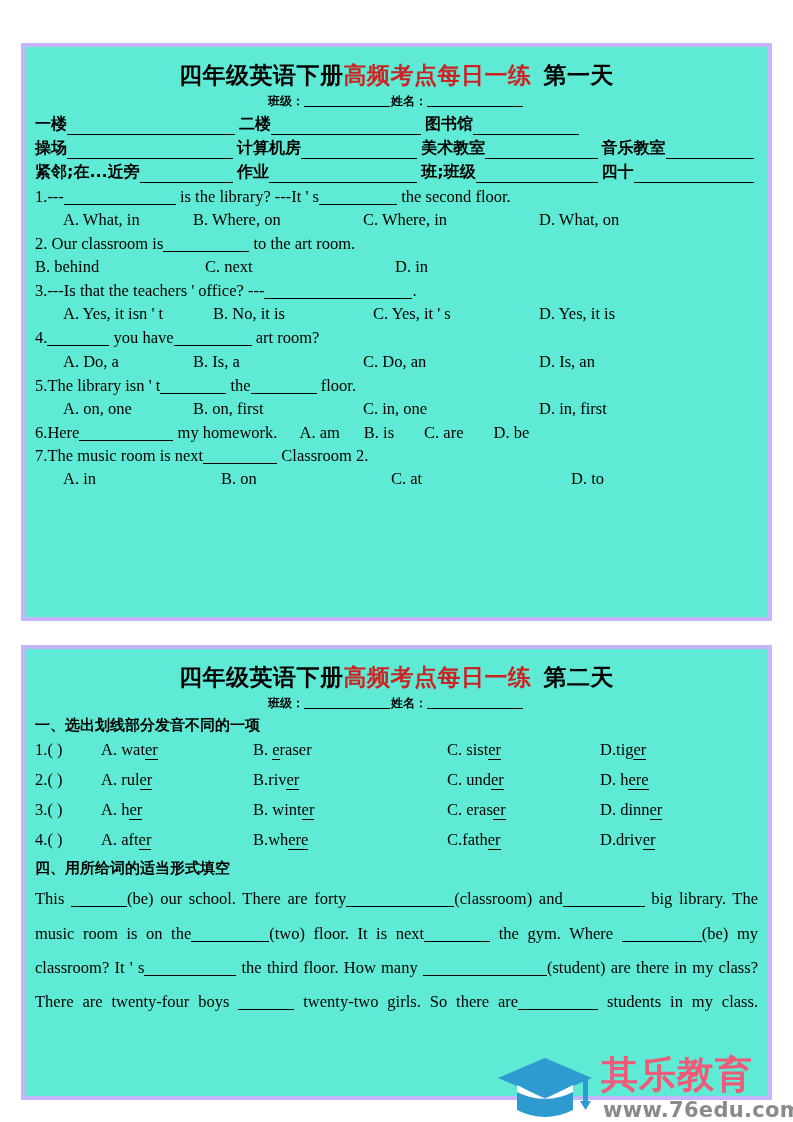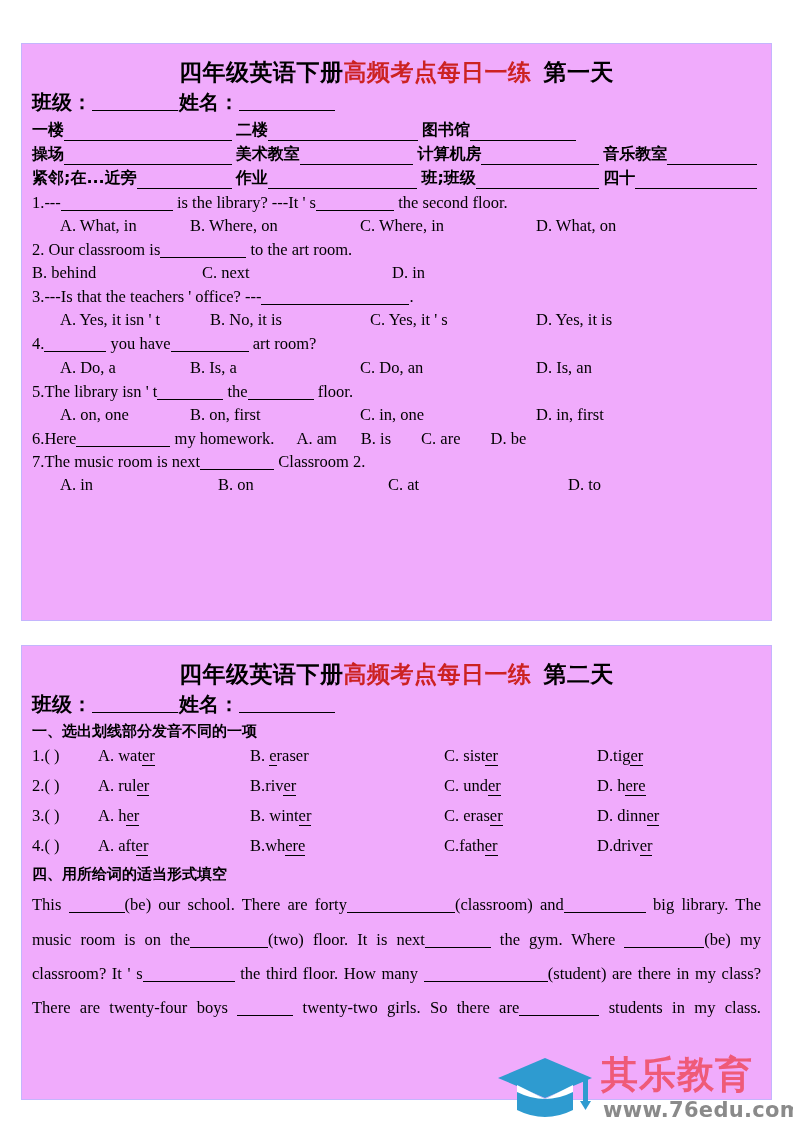--- a/index.html
+++ b/index.html
@@ -19,44 +19,44 @@
     width: 793px;
     height: 1122px;
     box-sizing: border-box;
     padding: 0;
   }
   .sheet {
     position: absolute;
     left: 21px;
     width: 751px;
     box-sizing: border-box;
-    border: 1px solid #c4b5fd;
-    background: #f0abfc;
+    border: 4px solid #c4b5fd;
+    background: #5eead4;
     padding: 6px 10px 8px 10px;
   }
   #sheet-one { top: 43px; height: 578px; }
   #sheet-two { top: 645px; height: 455px; }
 
   
   .sheet-title {
     text-align: center;
     font-family: "DejaVu Serif", "Liberation Serif", serif;
     font-size: 23px;
     font-weight: 700;
     letter-spacing: 0.5px;
     line-height: 1.25;
     white-space: nowrap;
     margin: 8px 0 2px 0;
   }
   .title-red { color: #cc2222; }
   .title-day { margin-left: 12px; }
 
   .idline {
-    text-align: left;
-    font-size: 20px;
+    text-align: center;
+    font-size: 12px;
     font-weight: 700;
     font-family: "DejaVu Serif", "Liberation Serif", serif;
     margin: 2px 0 4px 0;
     padding-right: 2px;
     white-space: nowrap;
   }
   .idline .blank { display: inline-block; border-bottom: 1px solid #000; height: 14px; vertical-align: -2px; }
   .idline .b1 { width: 86px; margin-right: 1px; }
   .idline .b2 { width: 96px; margin-right: 0; }
 
@@ -218,26 +218,26 @@
           <span class="lbl">图书馆</span>
           <span class="ul"></span>
         </div>
     </div>
 
     <div class="vocab-row">
       <div class="vocab-cell vc-1">
           <span class="lbl">操场</span>
           <span class="ul"></span>
         </div>
+      <div class="vocab-cell vc-2">
+          <span class="lbl">计算机房</span>
+          <span class="ul"></span>
+        </div>
       <div class="vocab-cell vc-3">
           <span class="lbl">美术教室</span>
-          <span class="ul"></span>
-        </div>
-      <div class="vocab-cell vc-2">
-          <span class="lbl">计算机房</span>
           <span class="ul"></span>
         </div>
       <div class="vocab-cell vc-4">
           <span class="lbl">音乐教室</span>
           <span class="ul"></span>
         </div>
     </div>
 
     <div class="vocab-row">
       <div class="vocab-cell vc-1">

